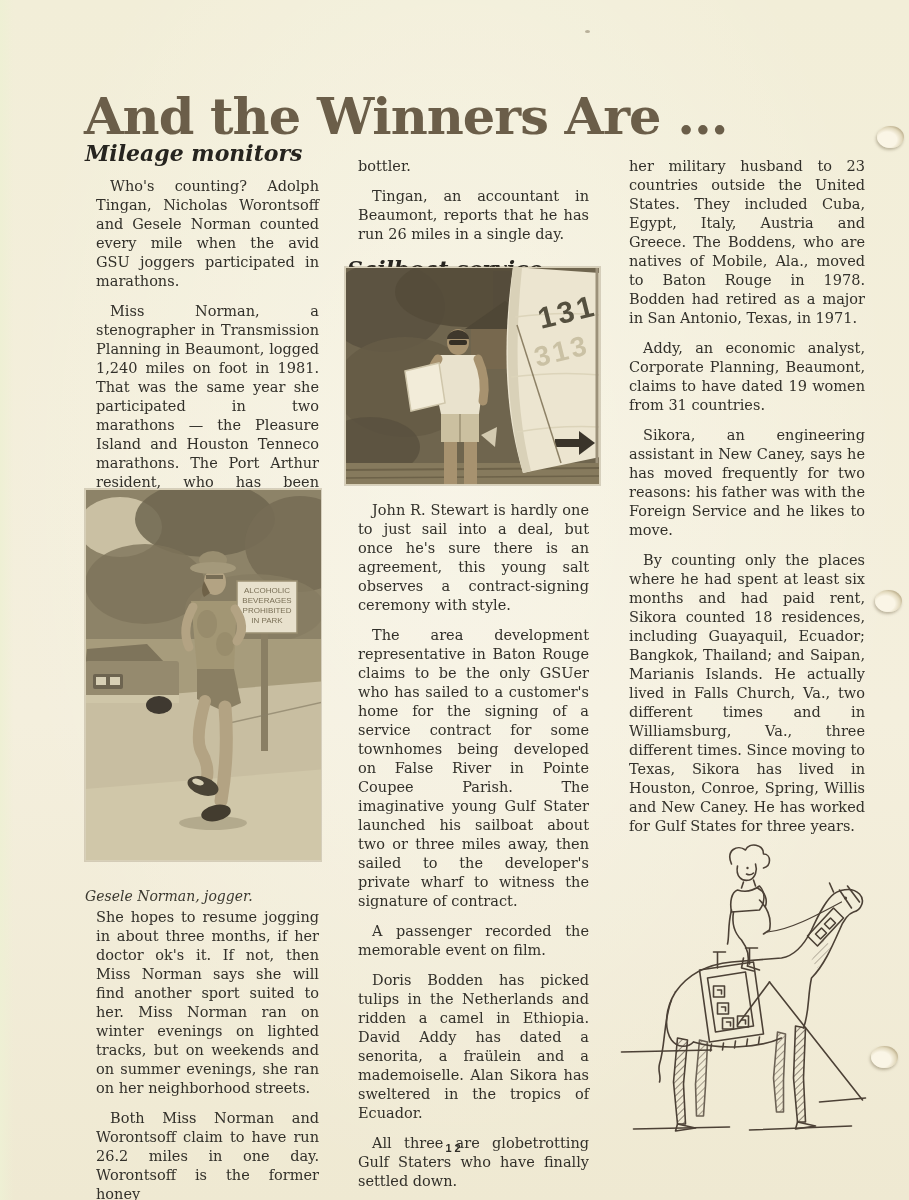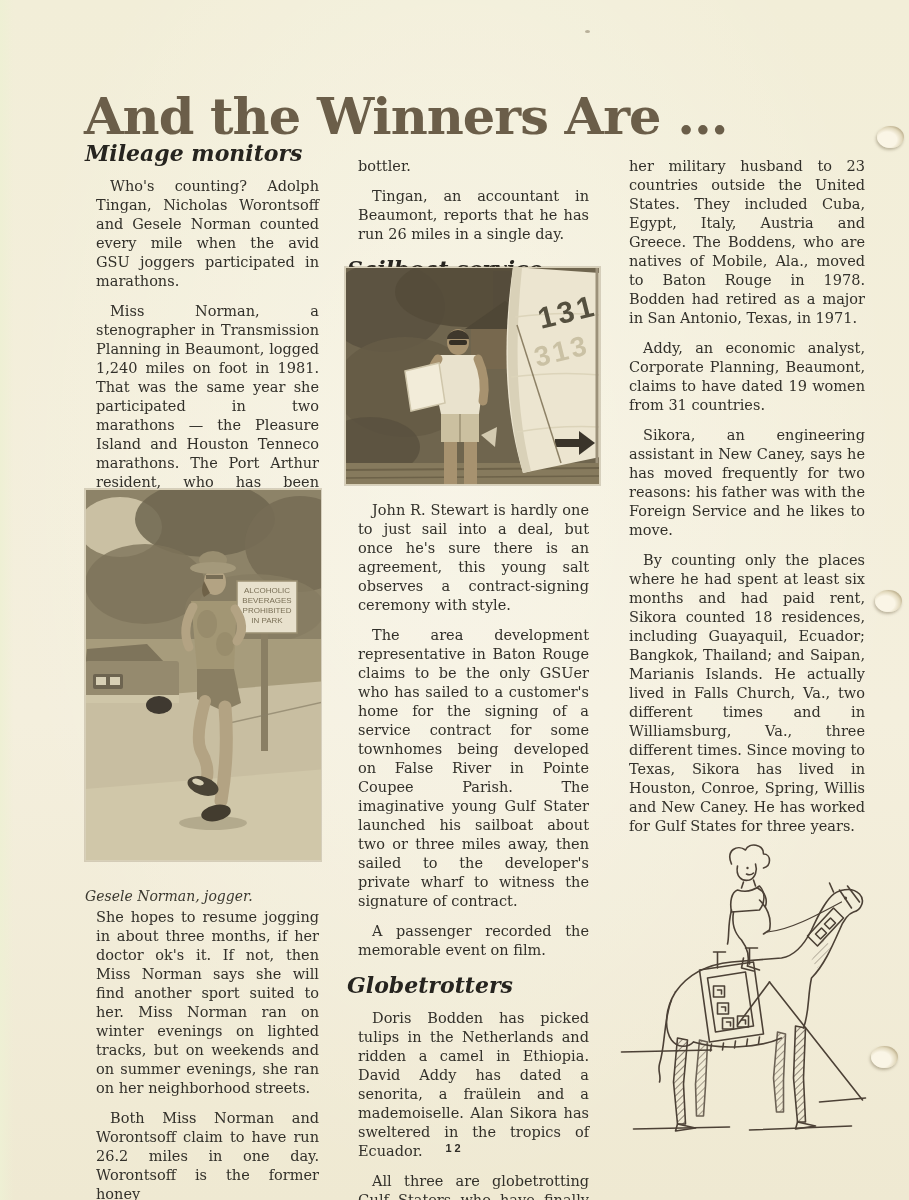--- a/index.html
+++ b/index.html
@@ -202,21 +202,20 @@
         <polygon points="136,168 152,160 150,180" fill="#ded5bb" opacity="0.9"></polygon>
       </g>
       <rect width="255" height="218" fill="none" stroke="#d8d0b8" stroke-width="2"></rect>
     </svg>
   </div>
 
   <div class="col col-2 col-2-mid">
     <p class="para">John R. Stewart is hardly one to just sail into a deal, but once he's sure there is an agreement, this young salt observes a contract-signing ceremony with style.</p>
     <p class="para">The area development representative in Baton Rouge claims to be the only GSUer who has sailed to a customer's home for the signing of a service contract for some townhomes being developed on False River in Pointe Coupee Parish. The imaginative young Gulf Stater launched his sailboat about two or three miles away, then sailed to the developer's private wharf to witness the signature of contract.</p>
     <p class="para">A passenger recorded the memorable event on film.</p>
-    <h2 class="sec mid">Globetrotters</h2>
     <p class="para">Doris Bodden has picked tulips in the Netherlands and ridden a camel in Ethiopia. David Addy has dated a senorita, a fraülein and a mademoiselle. Alan Sikora has sweltered in the tropics of Ecuador.</p>
     <p class="para">All three are globetrotting Gulf Staters who have finally settled down.</p>
   </div>
 
   <div class="col col-3 col-3-top">
     <p class="para flush">her military husband to 23 countries outside the United States. They included Cuba, Egypt, Italy, Austria and Greece. The Boddens, who are natives of Mobile, Ala., moved to Baton Rouge in 1978. Bodden had retired as a major in San Antonio, Texas, in 1971.</p>
     <p class="para">Addy, an economic analyst, Corporate Planning, Beaumont, claims to have dated 19 women from 31 countries.</p>
     <p class="para">Sikora, an engineering assistant in New Caney, says he has moved frequently for two reasons: his father was with the Foreign Service and he likes to move.</p>
     <p class="para">By counting only the places where he had spent at least six months and had paid rent, Sikora counted 18 residences, including Guayaquil, Ecuador; Bangkok, Thailand; and Saipan, Marianis Islands. He actually lived in Falls Church, Va., two different times and in Williamsburg, Va., three different times. Since moving to Texas, Sikora has lived in Houston, Conroe, Spring, Willis and New Caney. He has worked for Gulf States for three years.</p>
   </div>

